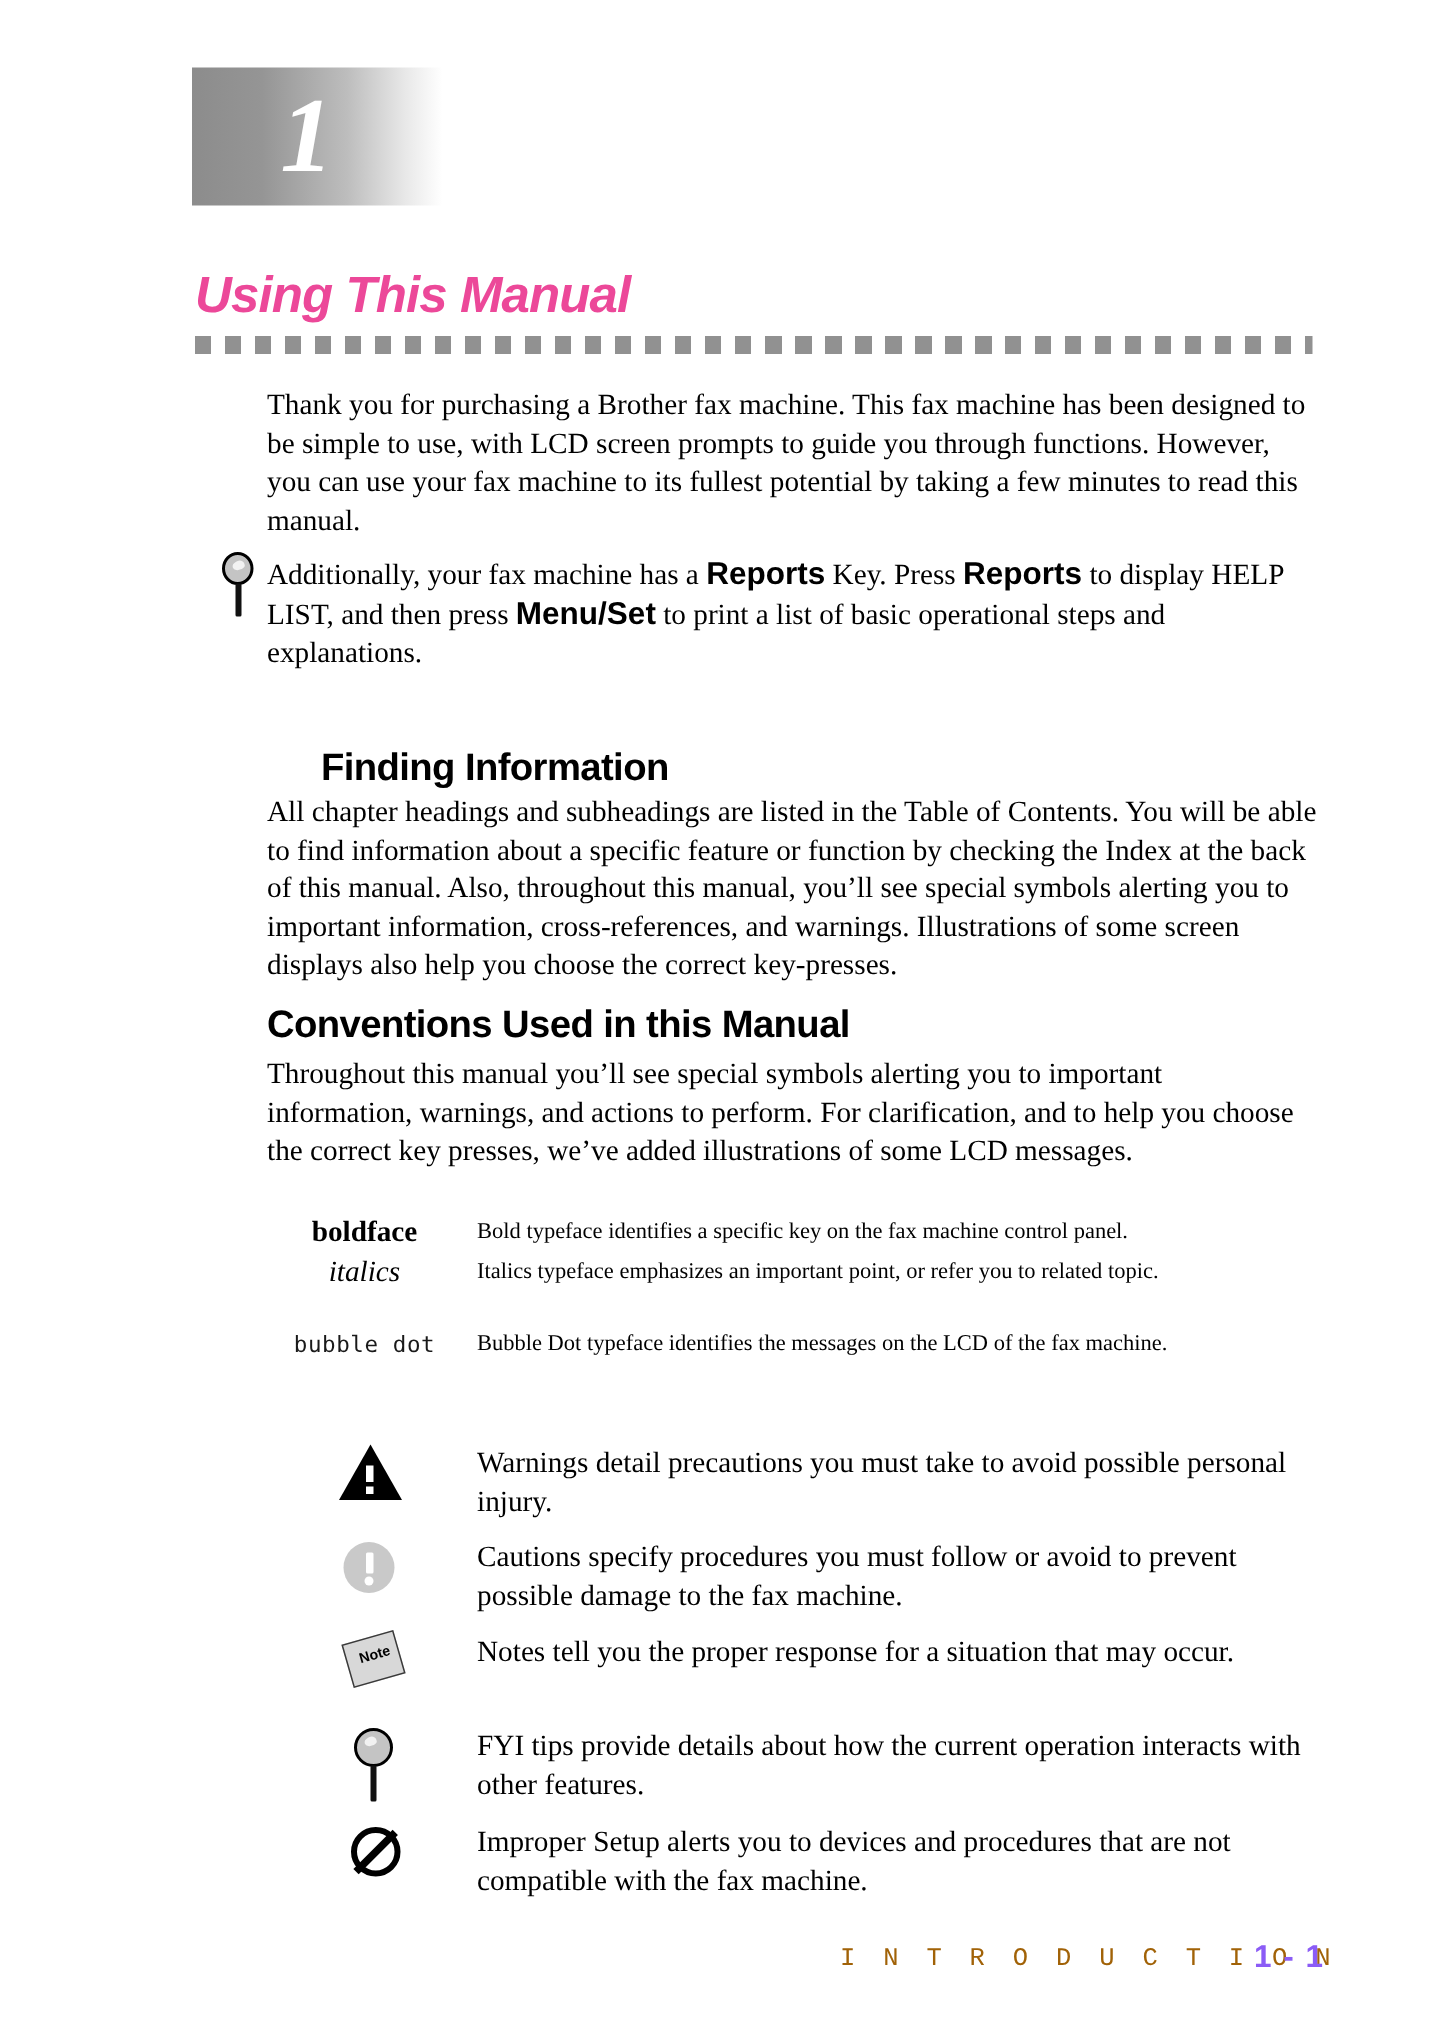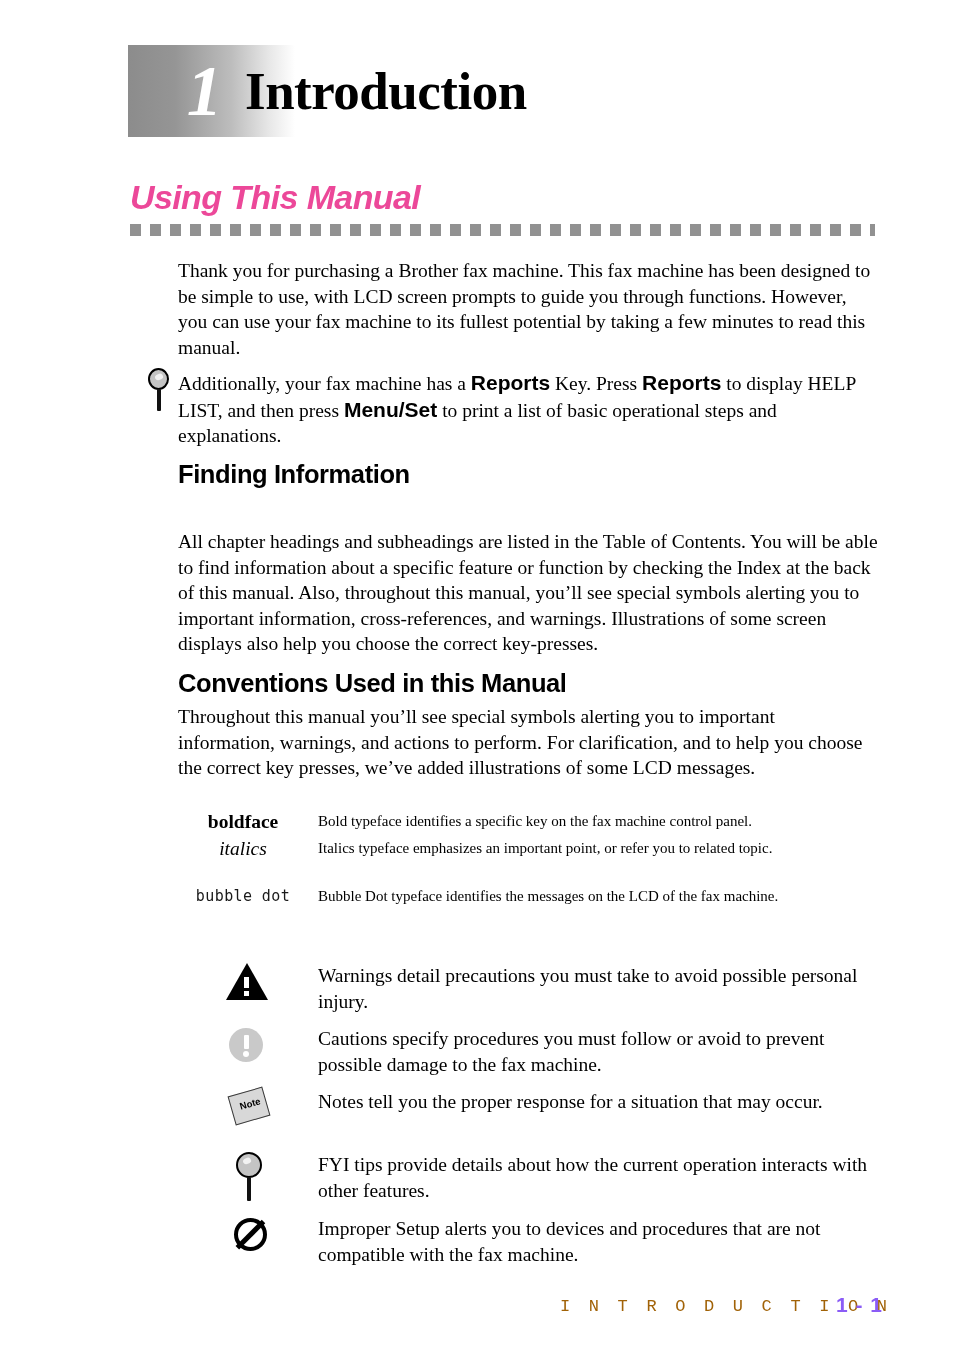--- a/index.html
+++ b/index.html
@@ -290,37 +290,36 @@
     color: #8b5cf6;
   }
 </style>
 </head>
 <body>
 
 <div class="chapter-header">
   <div class="chapter-number-box">
     <div class="chapter-number">1</div>
   </div>
-  <div class="chapter-title">Introduction</div>
 </div>
 
 <div class="section-title">Using This Manual</div>
 <div class="dash-rule"></div>
 
 <div class="para body-left" style="top:258px; width:700px;">Thank you for purchasing a Brother fax machine. This fax machine has been designed to be simple to use, with LCD screen prompts to guide you through functions. However, you can use your fax machine to its fullest potential by taking a few minutes to read this manual.</div>
 
 <div class="icon" style="left:148px; top:368px; width:26px; height:46px;">
   <div class="magnifier-lens">
     <div class="magnifier-glint"></div>
   </div>
   <div class="magnifier-handle"></div>
 </div>
 <div class="para body-left" style="top:370px; width:700px;"><span>Additionally, your fax machine has a </span><span class="kbd">Reports</span><span> Key. Press </span><span class="kbd">Reports</span><span> to display HELP LIST, and then press </span><span class="kbd">Menu/Set</span><span> to print a list of basic operational steps and explanations.</span></div>
 
-<div class="subhead" style="top:460px;">Finding Information</div>
+<div class="subhead" style="top:498px;margin-left:36px;">Finding Information</div>
 <div class="para body-left" style="top:529px; width:700px;">All chapter headings and subheadings are listed in the Table of Contents. You will be able to find information about a specific feature or function by checking the Index at the back of this manual. Also, throughout this manual, you’ll see special symbols alerting you to important information, cross-references, and warnings. Illustrations of some screen displays also help you choose the correct key-presses.</div>
 
 <div class="subhead" style="top:669px;">Conventions Used in this Manual</div>
 <div class="para body-left" style="top:704px; width:690px;">Throughout this manual you’ll see special symbols alerting you to important information, warnings, and actions to perform. For clarification, and to help you choose the correct key presses, we’ve added illustrations of some LCD messages.</div>
 
 <div class="conv-row" style="top:809px;">
   <div class="conv-term bold">boldface</div>
   <div class="conv-desc">Bold typeface identifies a specific key on the fax machine control panel.</div>
 </div>
 

